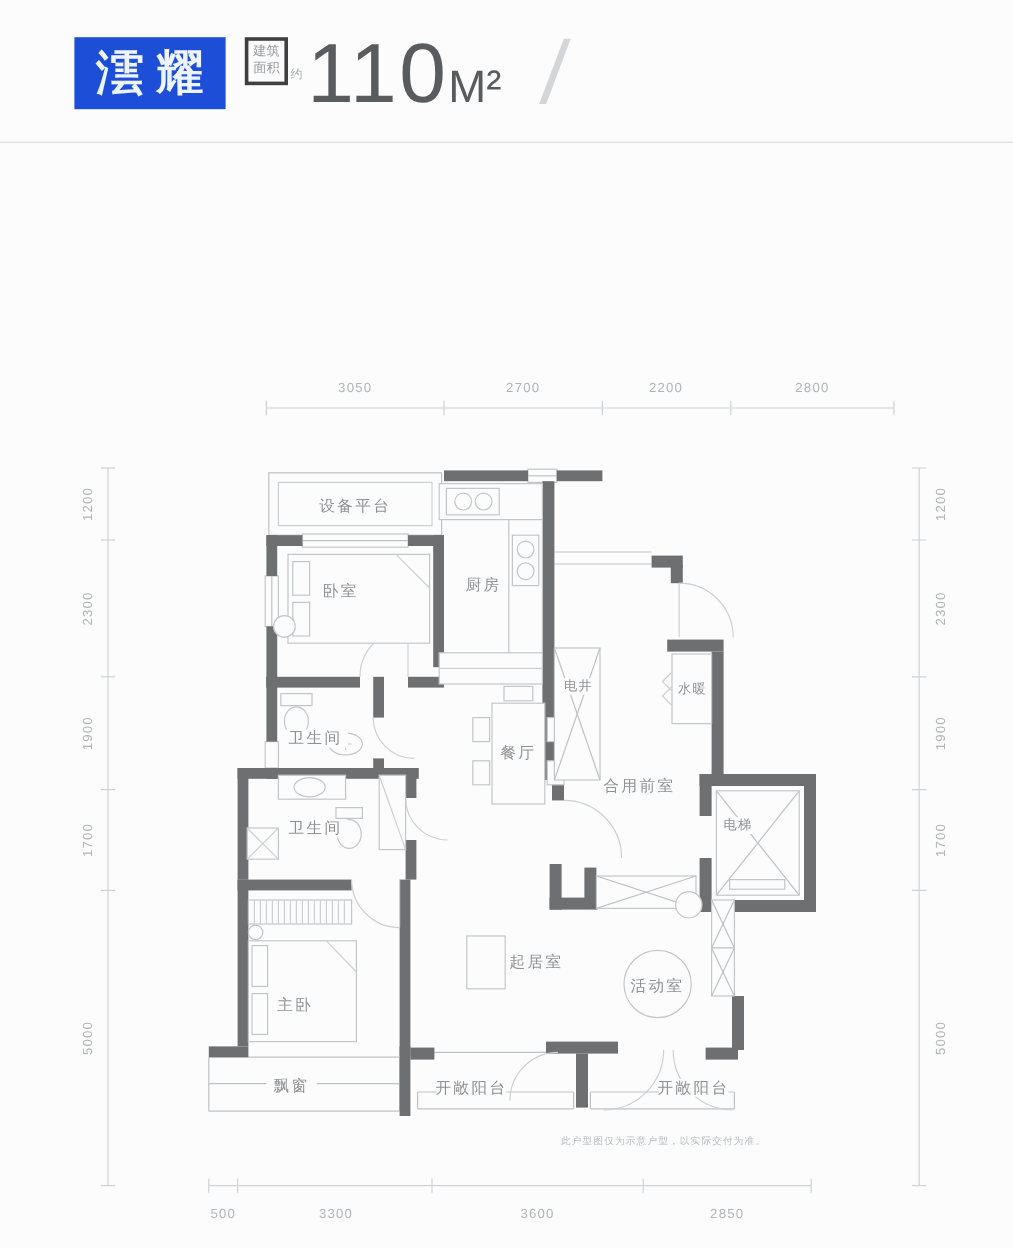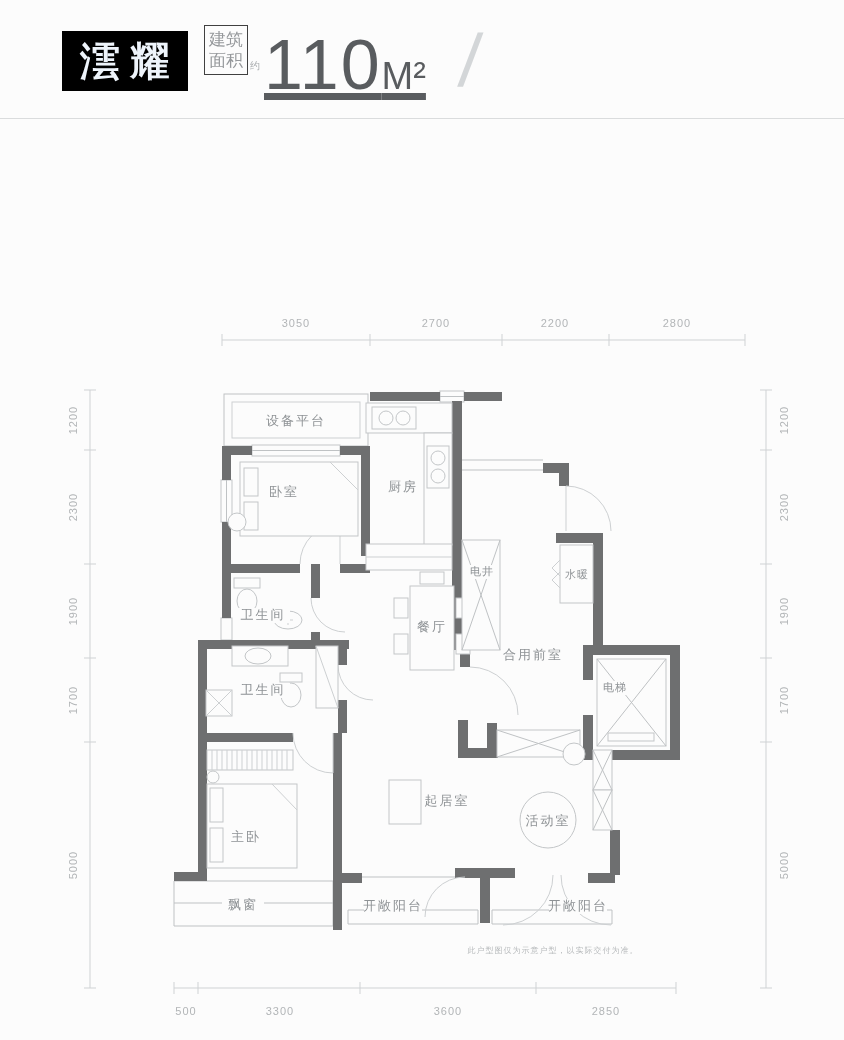--- a/index.html
+++ b/index.html
@@ -7,34 +7,34 @@
     width:844px;height:1040px;position:relative;overflow:hidden;
     background:#fcfcfc;
     font-family:"Liberation Sans","DejaVu Sans",sans-serif;
   }
   
   .header{
     position:absolute;left:62px;top:26px;right:40px;height:70px;
     display:flex;align-items:center;
   }
   .brand{
-    background:#000000;color:#eef4fb;
+    background:#1d4ed8;color:#eef4fb;
     font-size:40px;font-weight:bold;letter-spacing:10px;
     padding:10px 8px 10px 18px;line-height:1;
   }
   .area-group{display:flex;align-items:flex-end;margin-left:16px;}
   .area-label{
-    border:1px solid #404040;color:#95989b;font-size:17px;line-height:1.25;
+    border:3px solid #404040;color:#95989b;font-size:11px;line-height:1.25;
     padding:3px 4px;display:flex;flex-direction:column;align-items:center;
     margin-bottom:22px;
   }
   .approx{font-size:10px;color:#a8abad;margin:0 2px 24px 2px;}
   .area-value{
     font-size:70px;color:#595c5f;font-weight:500;line-height:.9;
-    letter-spacing:2px;margin-left:2px;text-decoration:underline;
+    letter-spacing:2px;margin-left:2px;
   }
   .area-unit{font-size:38px;letter-spacing:0;color:#595c5f;}
   .slash{
     font-size:74px;color:#d3d6d8;font-weight:300;margin:0 26px 0 34px;
     transform:skewX(-6deg);line-height:.8;
   }
   .layout-desc{
     font-size:35px;color:#3e4144;font-weight:600;letter-spacing:5px;white-space:nowrap;
   }
   .rule{position:absolute;left:0;right:0;top:118px;border-top:1px solid #dadcdd;}

